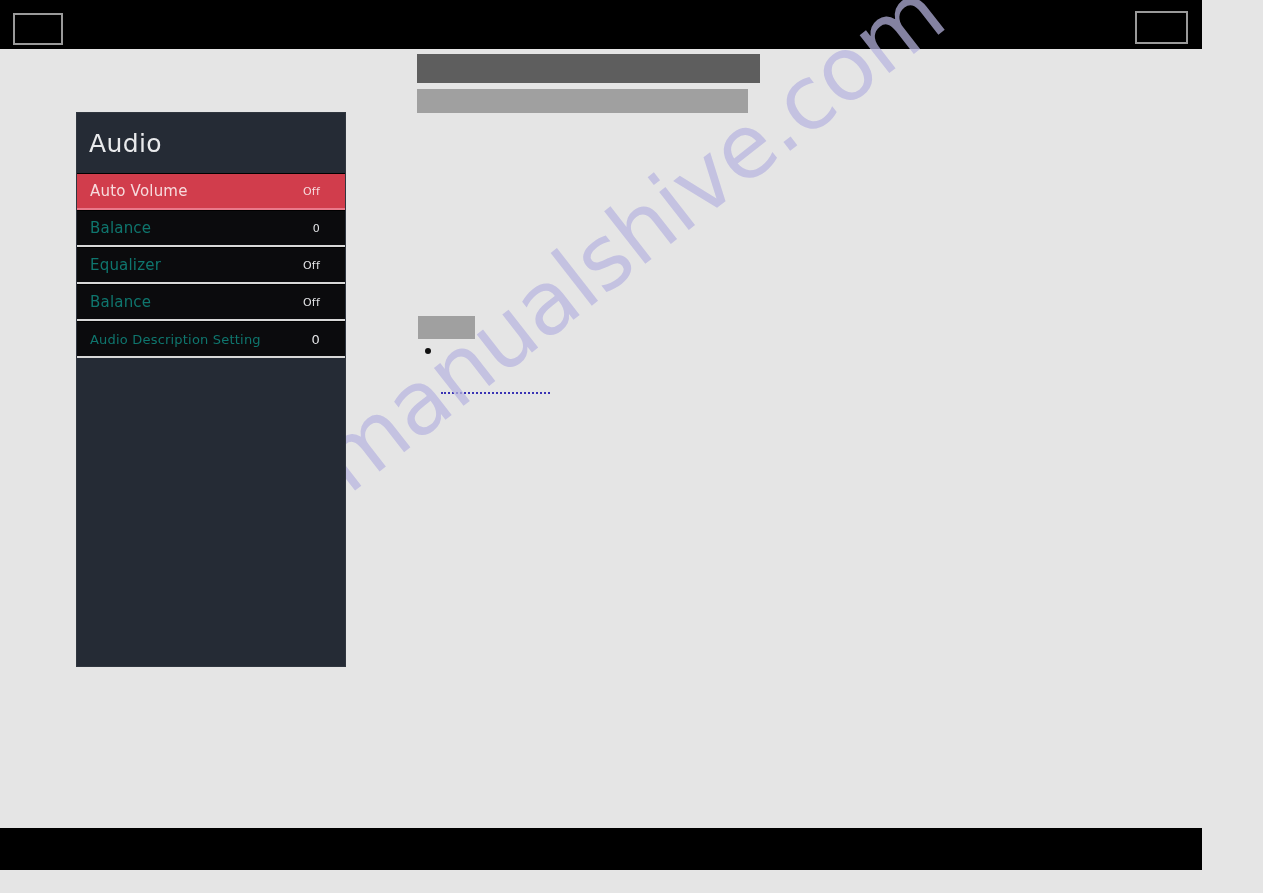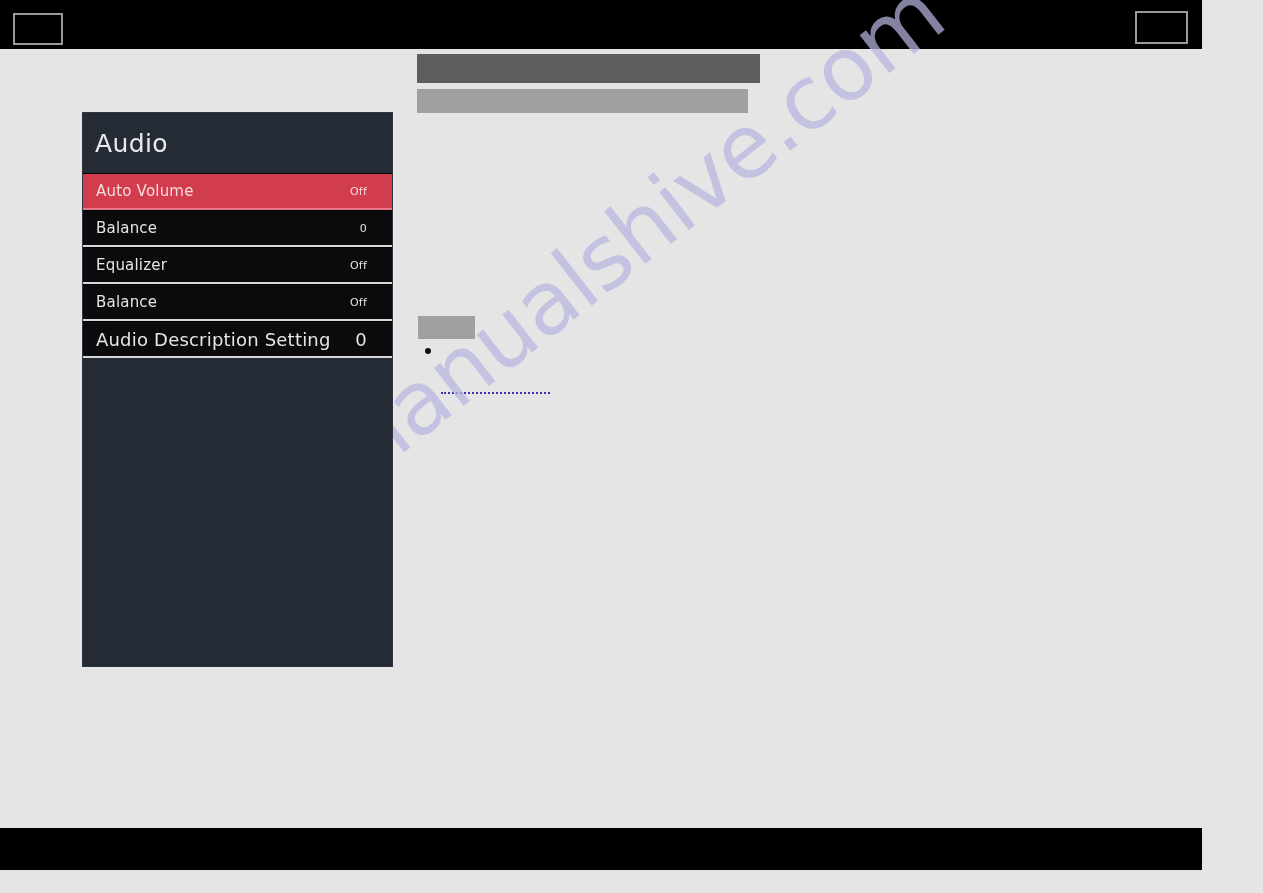--- a/index.html
+++ b/index.html
@@ -86,23 +86,23 @@
     opacity: 0.72;
     white-space: nowrap;
     letter-spacing: -1px;
     pointer-events: none;
     user-select: none;
   }
 
   
   .osd-menu {
     position: absolute;
-    left: 82px;
+    left: 76px;
     top: 112px;
-    width: 311px;
+    width: 270px;
     height: 555px;
     background: #252b35;
     border: 1px solid #30363f;
     overflow: hidden;
   }
   .osd-header {
     height: 60px;
     background: #252b35;
     display: flex;
     align-items: center;
@@ -132,40 +132,40 @@
     border-top: 1px solid #000000;
   }
   .osd-row.selected {
     background: #d13d4c;
     border-bottom: 2px solid #e9798a;
   }
   .osd-row.last {
     border-bottom: 1px solid #5a5a5a;
   }
   .osd-label {
-    color: #e5e5e5;
+    color: #0f766e;
     font-family: "DejaVu Sans", sans-serif;
     font-size: 15px;
     font-weight: 400;
     letter-spacing: 0.2px;
   }
   .osd-value {
     color: #e3e4e6;
     font-family: "DejaVu Sans", sans-serif;
     font-size: 11px;
     font-weight: 400;
     letter-spacing: 0.2px;
   }
   .osd-row.selected .osd-label,
   .osd-row.selected .osd-value {
     color: #f7dbdd;
   }
   .osd-row.small .osd-label,
   .osd-row.small .osd-value {
-    font-size: 18px;
+    font-size: 13px;
   }
   .osd-filler {
     background: #252b35;
     height: 212px;
   }
 </style>
 </head>
 <body>
 
 <div class="page-canvas">

